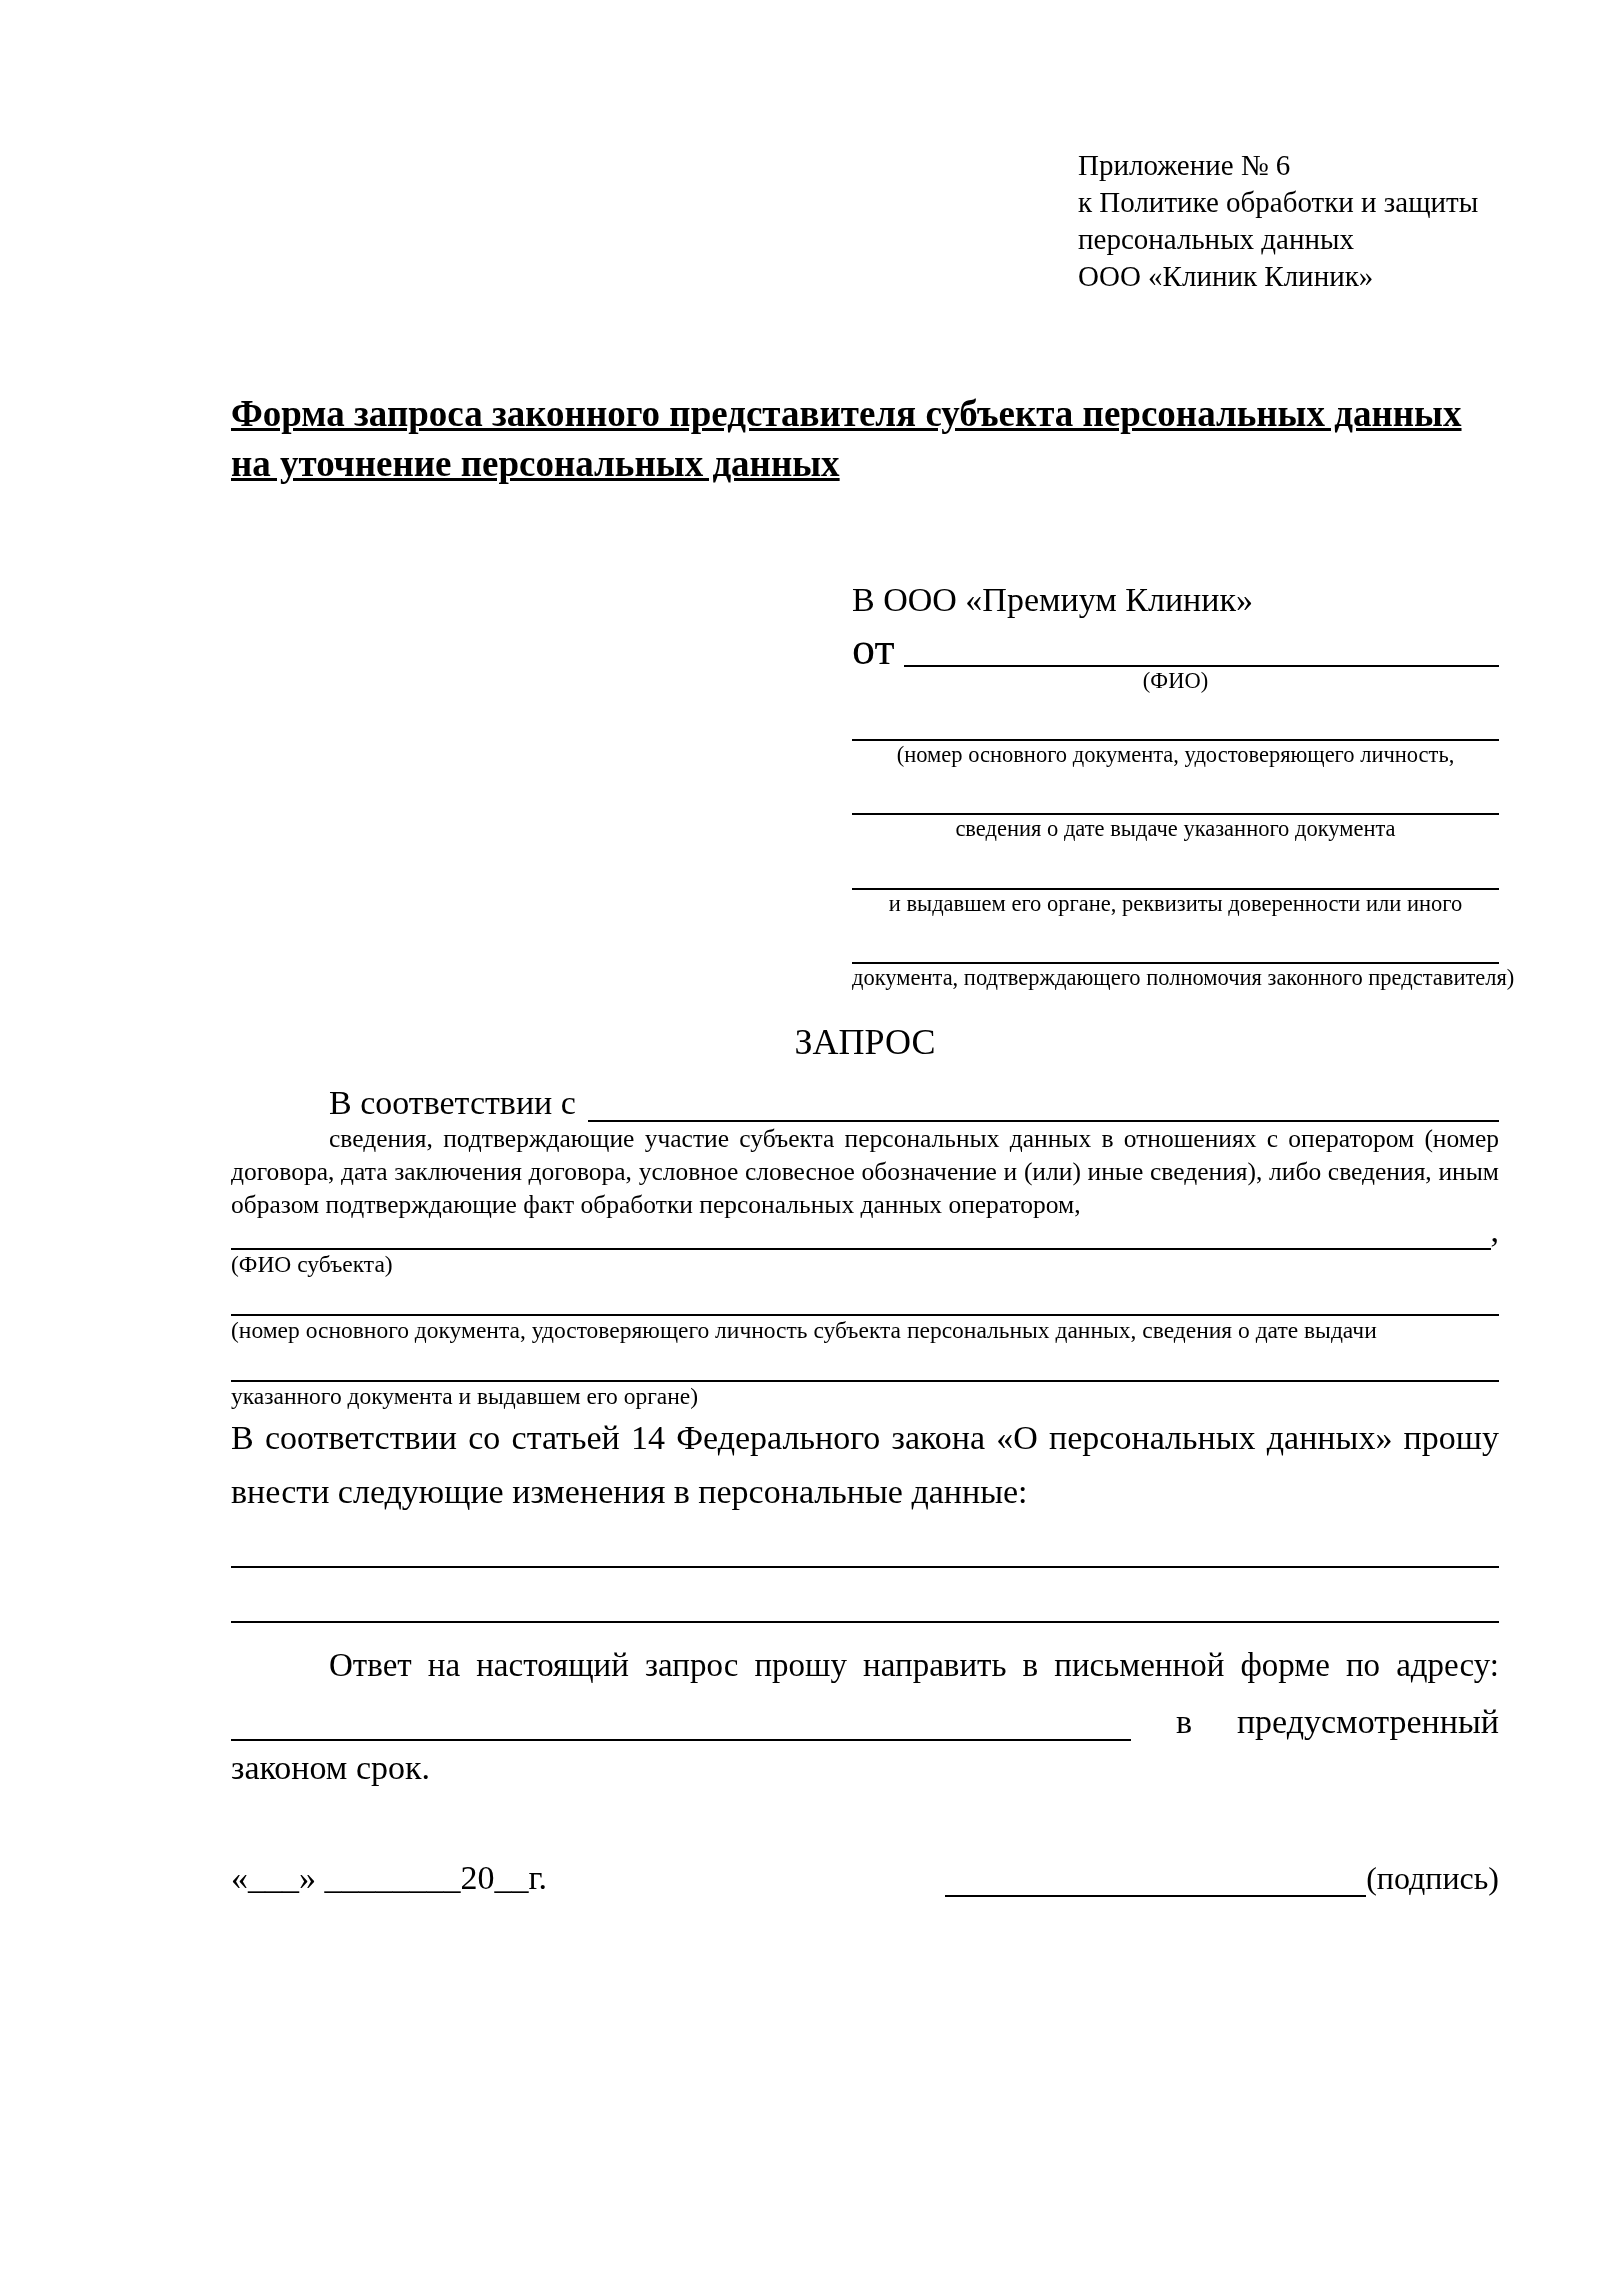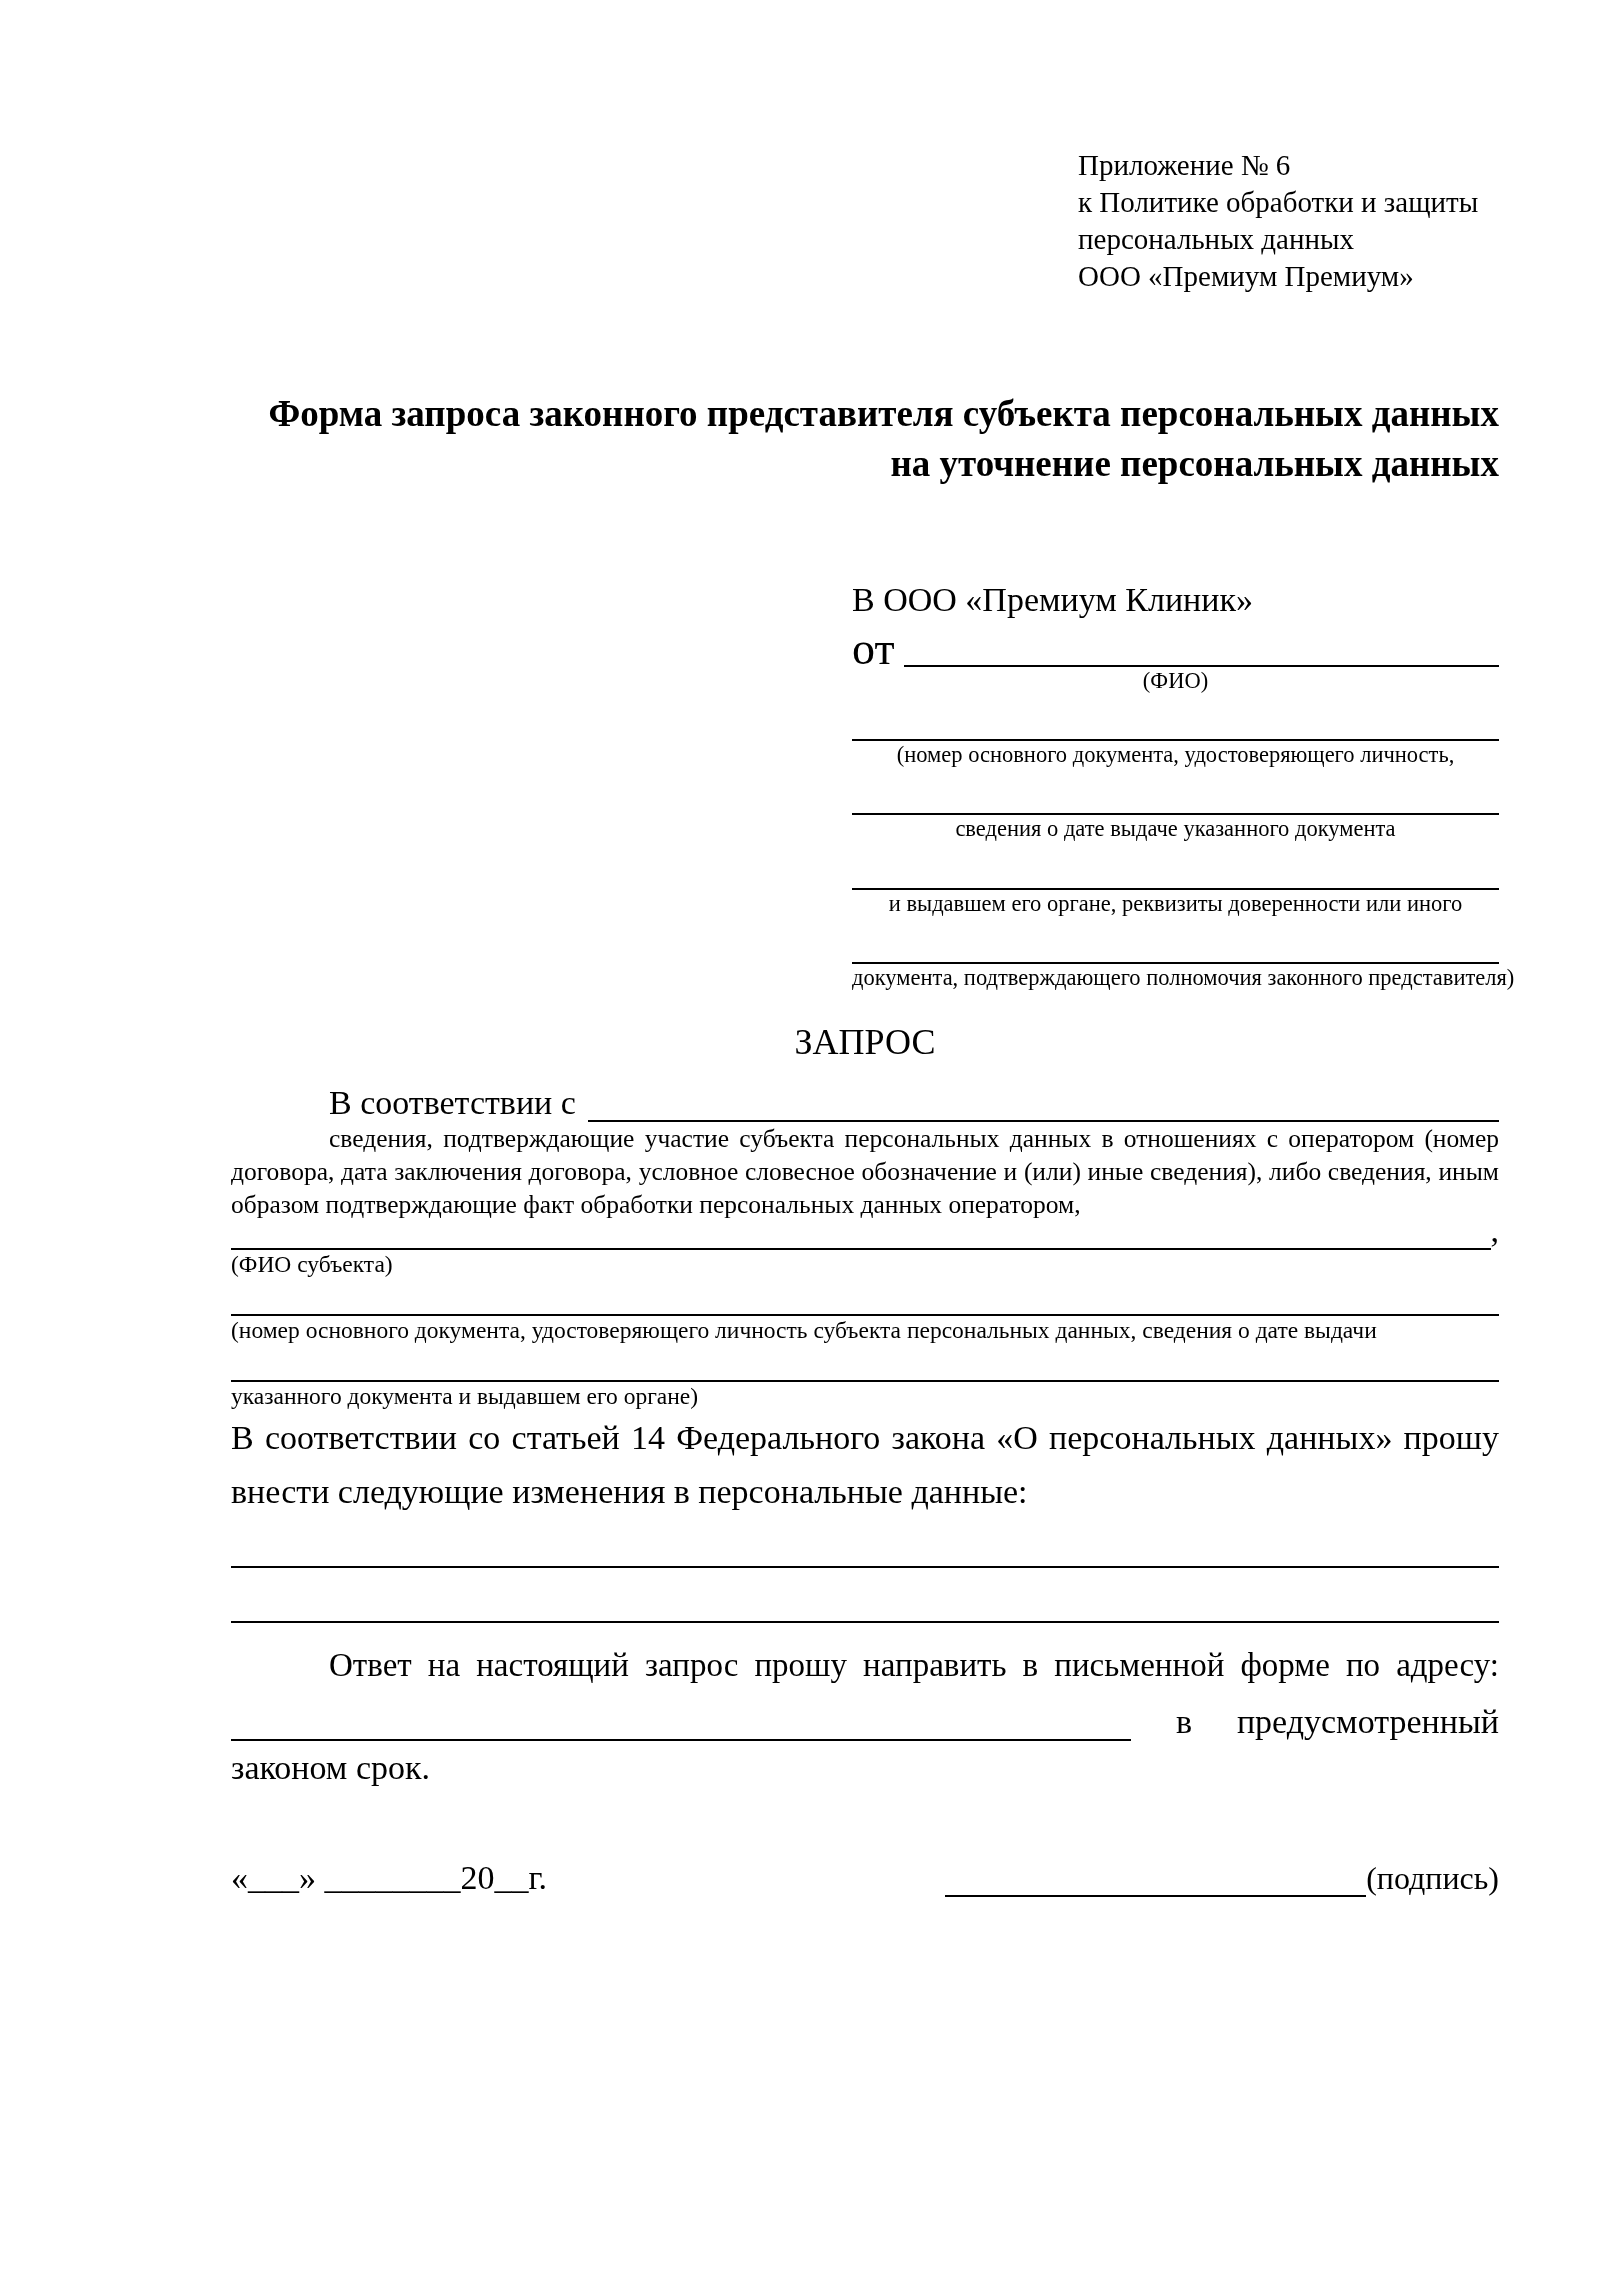--- a/index.html
+++ b/index.html
@@ -16,24 +16,25 @@
   }
   
   .appendix {
     margin-left: 847px;
     font-size: 29px;
     line-height: 37px;
   }
   
   .doc-title {
     margin: 94px 0 0 0;
-    text-align: right;
+    text-align: left;
     font-weight: bold;
     font-size: 37px;
     line-height: 50px;
+    text-decoration: underline;
   }
   .doc-title span { display: block; }
   
   .addressee {
     margin-top: 88px;
     margin-left: 621px;
     width: 647px;
   }
   .addr-to { font-size: 34px; line-height: 45px; }
   .from-row {
@@ -125,21 +126,21 @@
 </style>
 </head>
 <body>
 
 <div class="page">
 
   <div class="appendix">
     <div>Приложение № 6</div>
     <div>к Политике обработки и защиты</div>
     <div>персональных данных</div>
-    <div>ООО «Премиум Премиум»</div>
+    <div>ООО «Клиник Клиник»</div>
   </div>
 
   <div class="doc-title">
     <span>Форма запроса законного представителя субъекта персональных данных</span>
     <span>на уточнение персональных данных</span>
   </div>
 
   <div class="addressee">
     <div class="addr-to">В ООО «Премиум Клиник»</div>
     <div class="from-row">

